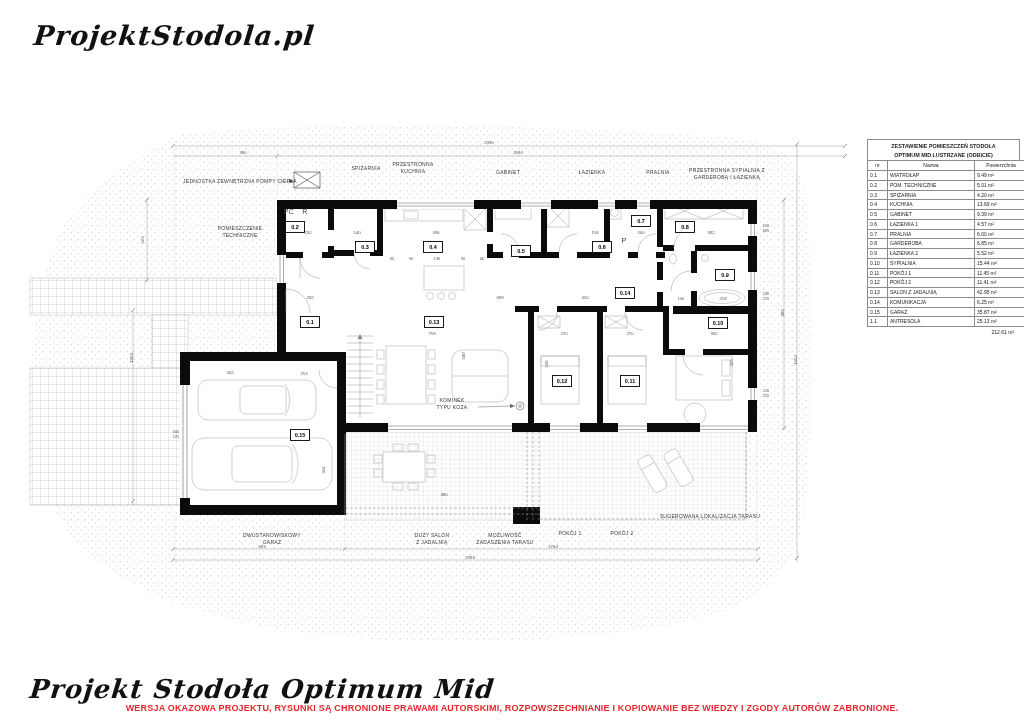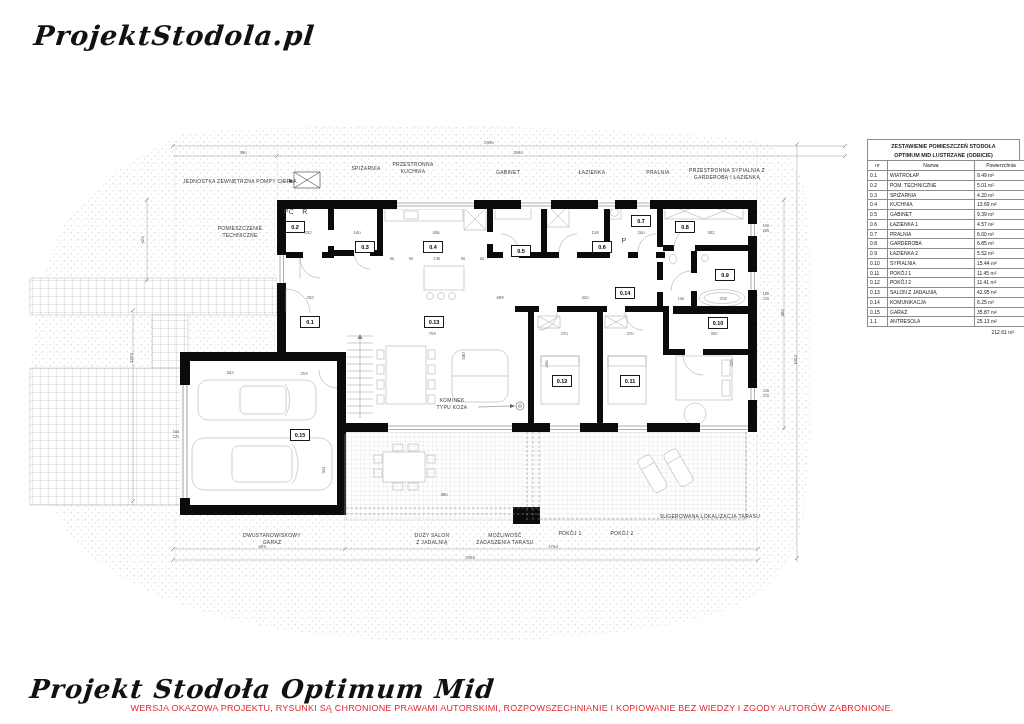--- a/index.html
+++ b/index.html
@@ -3,21 +3,21 @@
 <meta charset="utf-8">
 <style>
   html,body{margin:0;padding:0;}
   body{width:1024px;height:724px;position:relative;background:#ffffff;overflow:hidden;
        font-family:"Liberation Sans",sans-serif;}
   .script{font-family:"DejaVu Serif",serif;font-style:italic;font-weight:bold;color:#111;
           transform:skewX(-6deg);letter-spacing:1px;white-space:nowrap;}
   #logo{position:absolute;left:34px;top:20px;font-size:27px;}
   #title{position:absolute;left:30px;top:674px;font-size:26px;}
   #warning{position:absolute;left:0;right:0;top:703px;text-align:center;
-           font-size:9px;font-weight:normal;letter-spacing:.2px;}
+           font-size:9px;font-weight:bold;letter-spacing:.2px;}
   #plan-svg{position:absolute;left:0;top:0;}
   
   #legend{position:absolute;left:867px;top:139px;width:153px;color:#222;}
   #legend .ttl{border:1px solid #8c8c8c;border-bottom:none;text-align:center;
                font-size:5.4px;font-weight:bold;line-height:1.6;padding:2px 0 1px;}
   #legend table{border-collapse:collapse;width:100%;table-layout:fixed;}
   #legend th,#legend td{border:1px solid #8c8c8c;font-size:5px;font-weight:normal;
                padding:1px 2px;line-height:1.35;text-align:left;overflow:hidden;white-space:nowrap;}
   #legend th{text-align:center;}
   #legend .c-nr{width:15px;}

